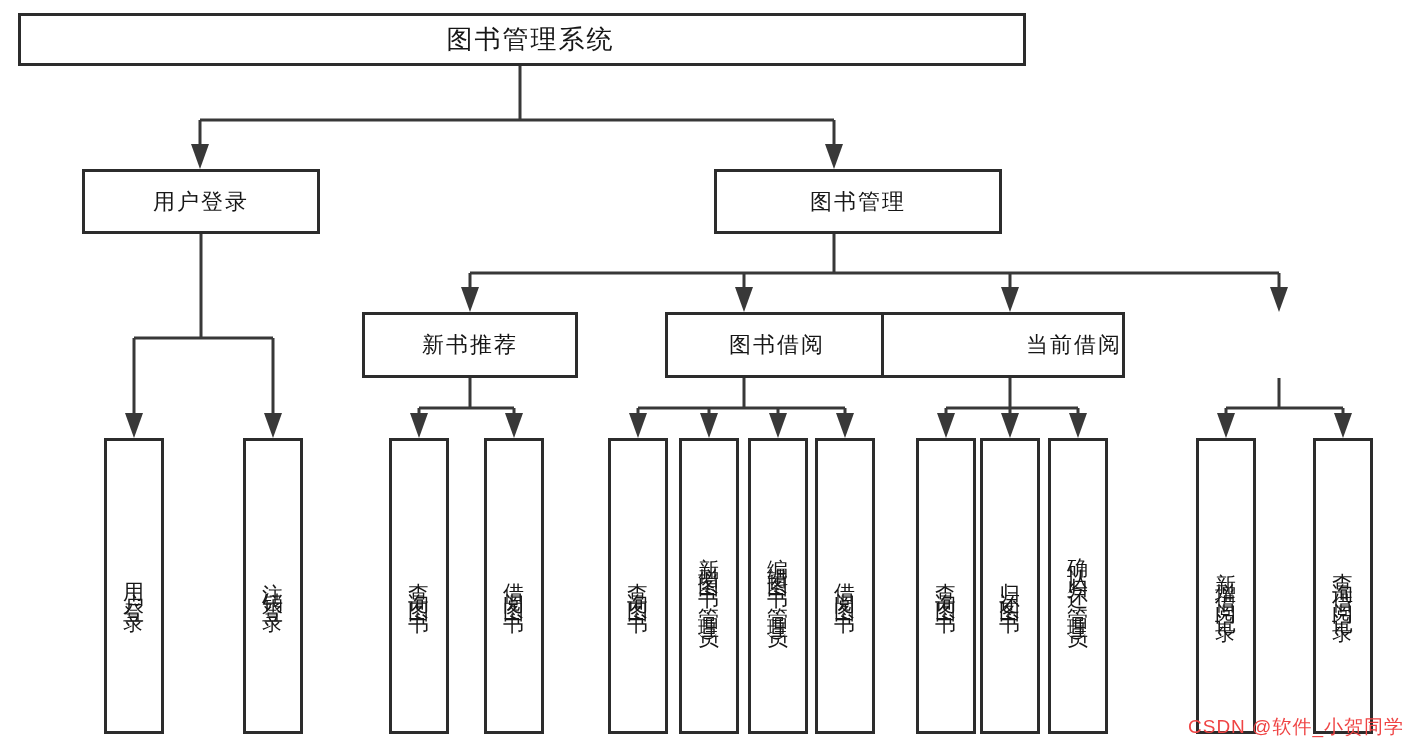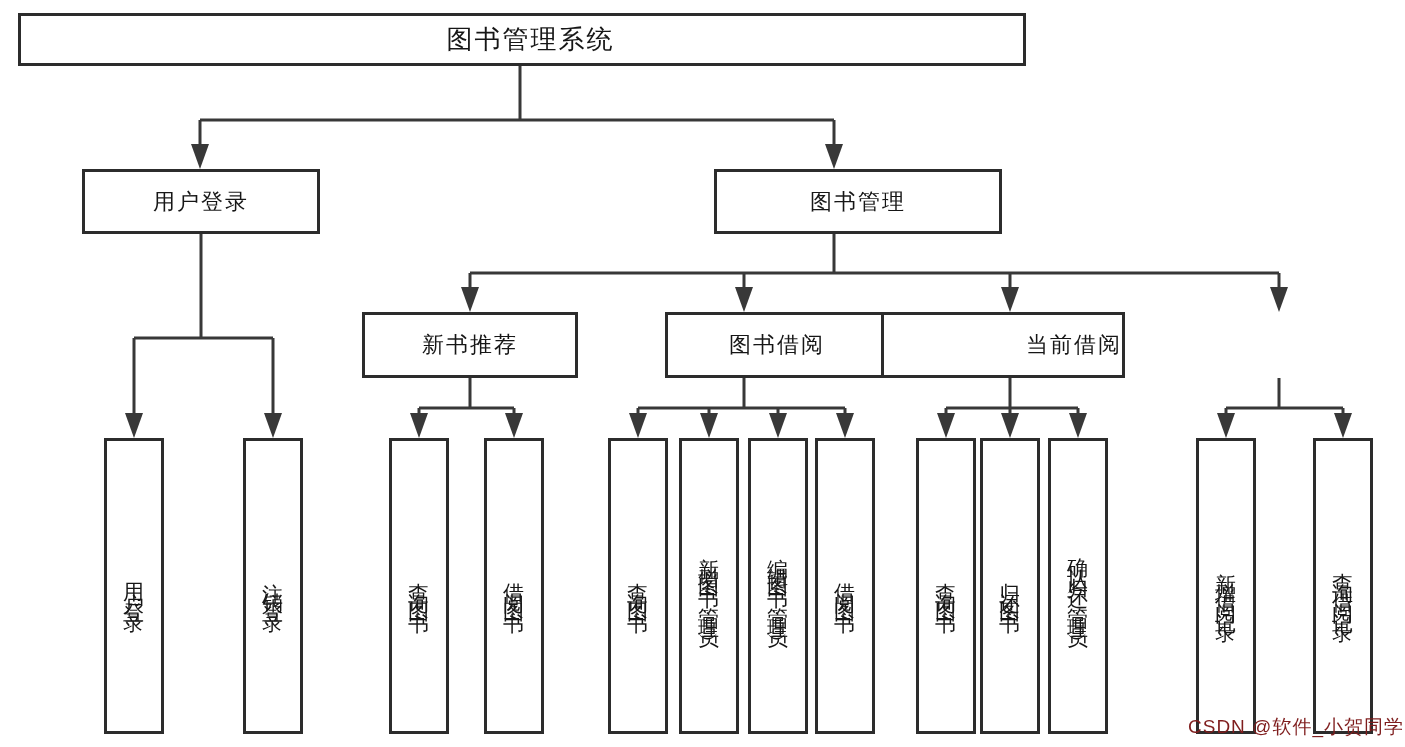--- a/index.html
+++ b/index.html
@@ -59,21 +59,21 @@
   #leaf-9  { left: 980px; }
   #leaf-10 { left: 1048px; }
   #leaf-11 { left: 1196px; }
   #leaf-12 { left: 1313px; }
   #watermark {
     position: absolute;
     left: 1188px;
     top: 714px;
     font-size: 19px;
     letter-spacing: 1px;
-    color: #7f1d1d;
+    color: #ef4444;
     z-index: 3;
     white-space: nowrap;
   }
 </style>
 </head>
 <body>
 
 <div id="stage">
 
   <svg id="wires" viewBox="0 0 1405 747" xmlns="http://www.w3.org/2000/svg">

